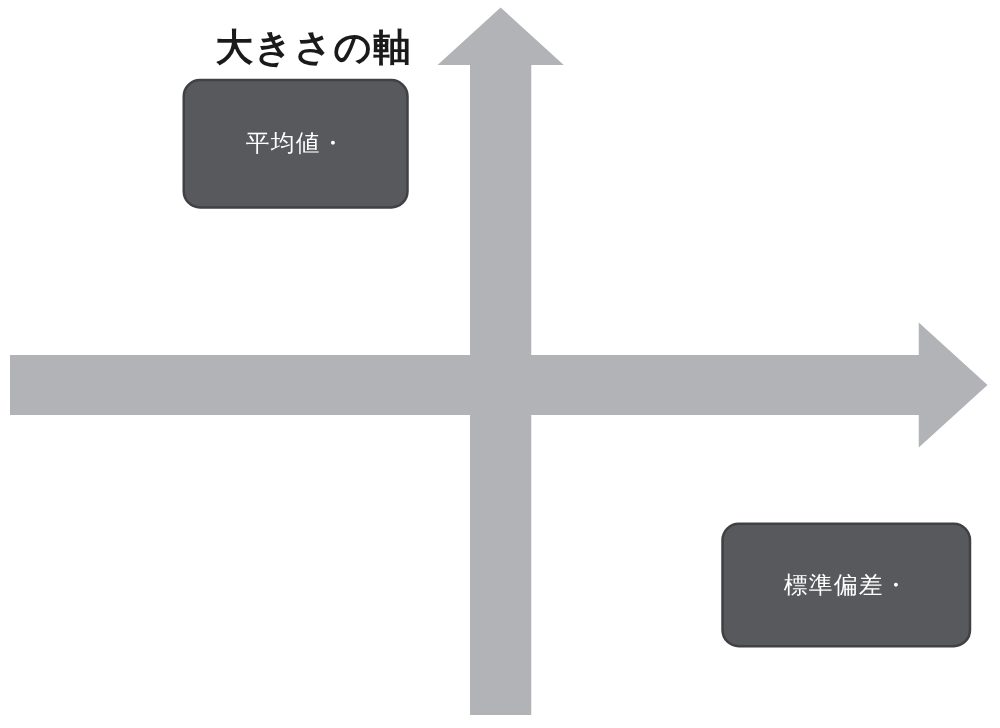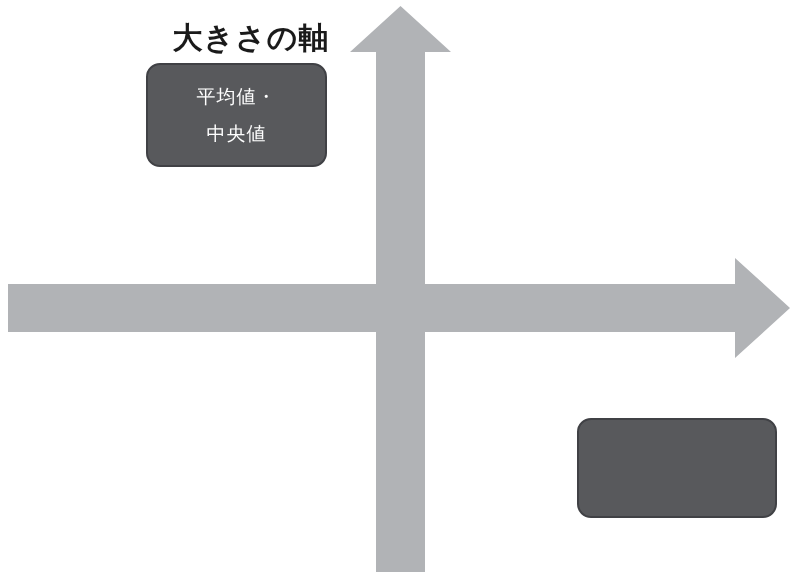--- a/index.html
+++ b/index.html
@@ -79,20 +79,20 @@
 
   <svg class="axes" width="800" height="582" viewBox="0 0 800 582" aria-hidden="true">
     <polygon class="arrow" points="400.5,6 451,52 425,52 425,572 376,572 376,52 350,52"></polygon>
     <polygon class="arrow" points="8,284 735,284 735,258 790,308 735,358 735,332 8,332"></polygon>
   </svg>
 
   <div class="axis-title vertical">大きさの軸</div>
 
   <div class="label-box magnitude">
     <span>平均値・</span>
-    <span>中央値</span>
   </div>
 
 
   <div class="label-box variability">
+    <span>標準偏差・</span>
   </div>
 
 </div>
 
 </body></html>

